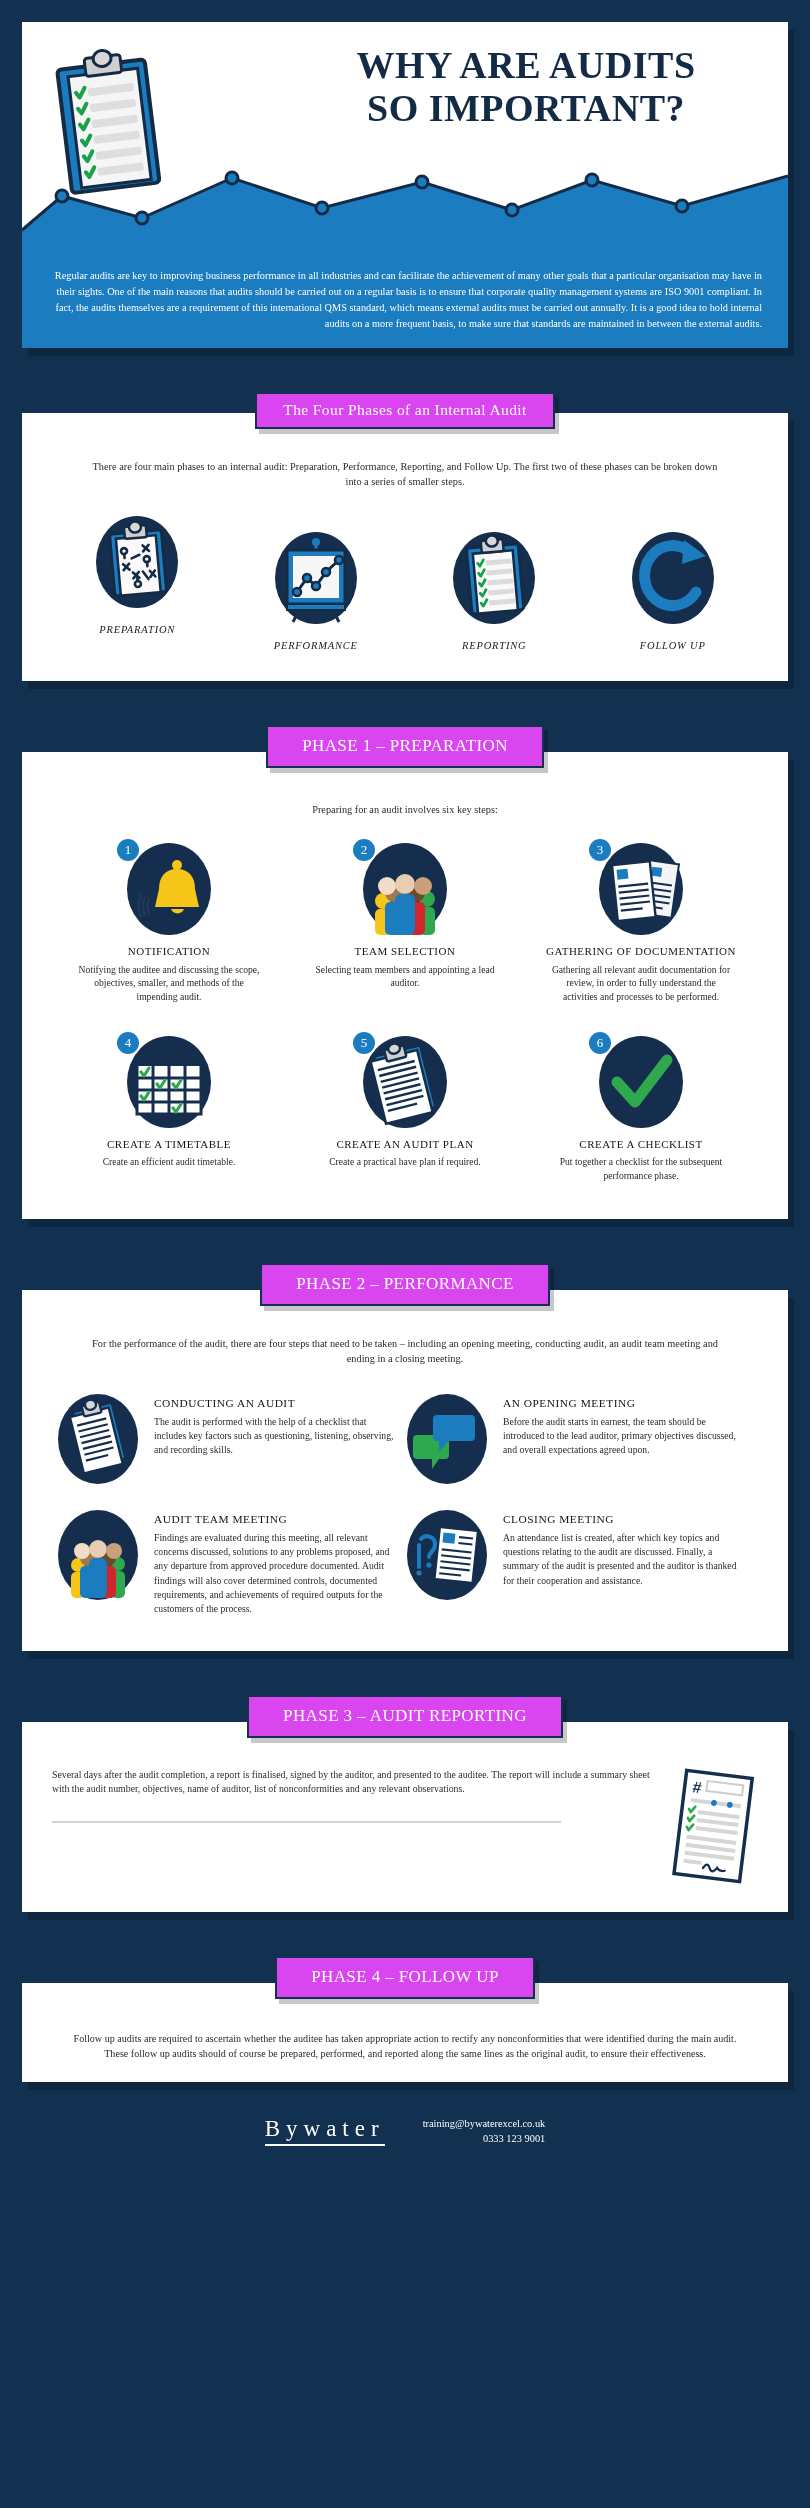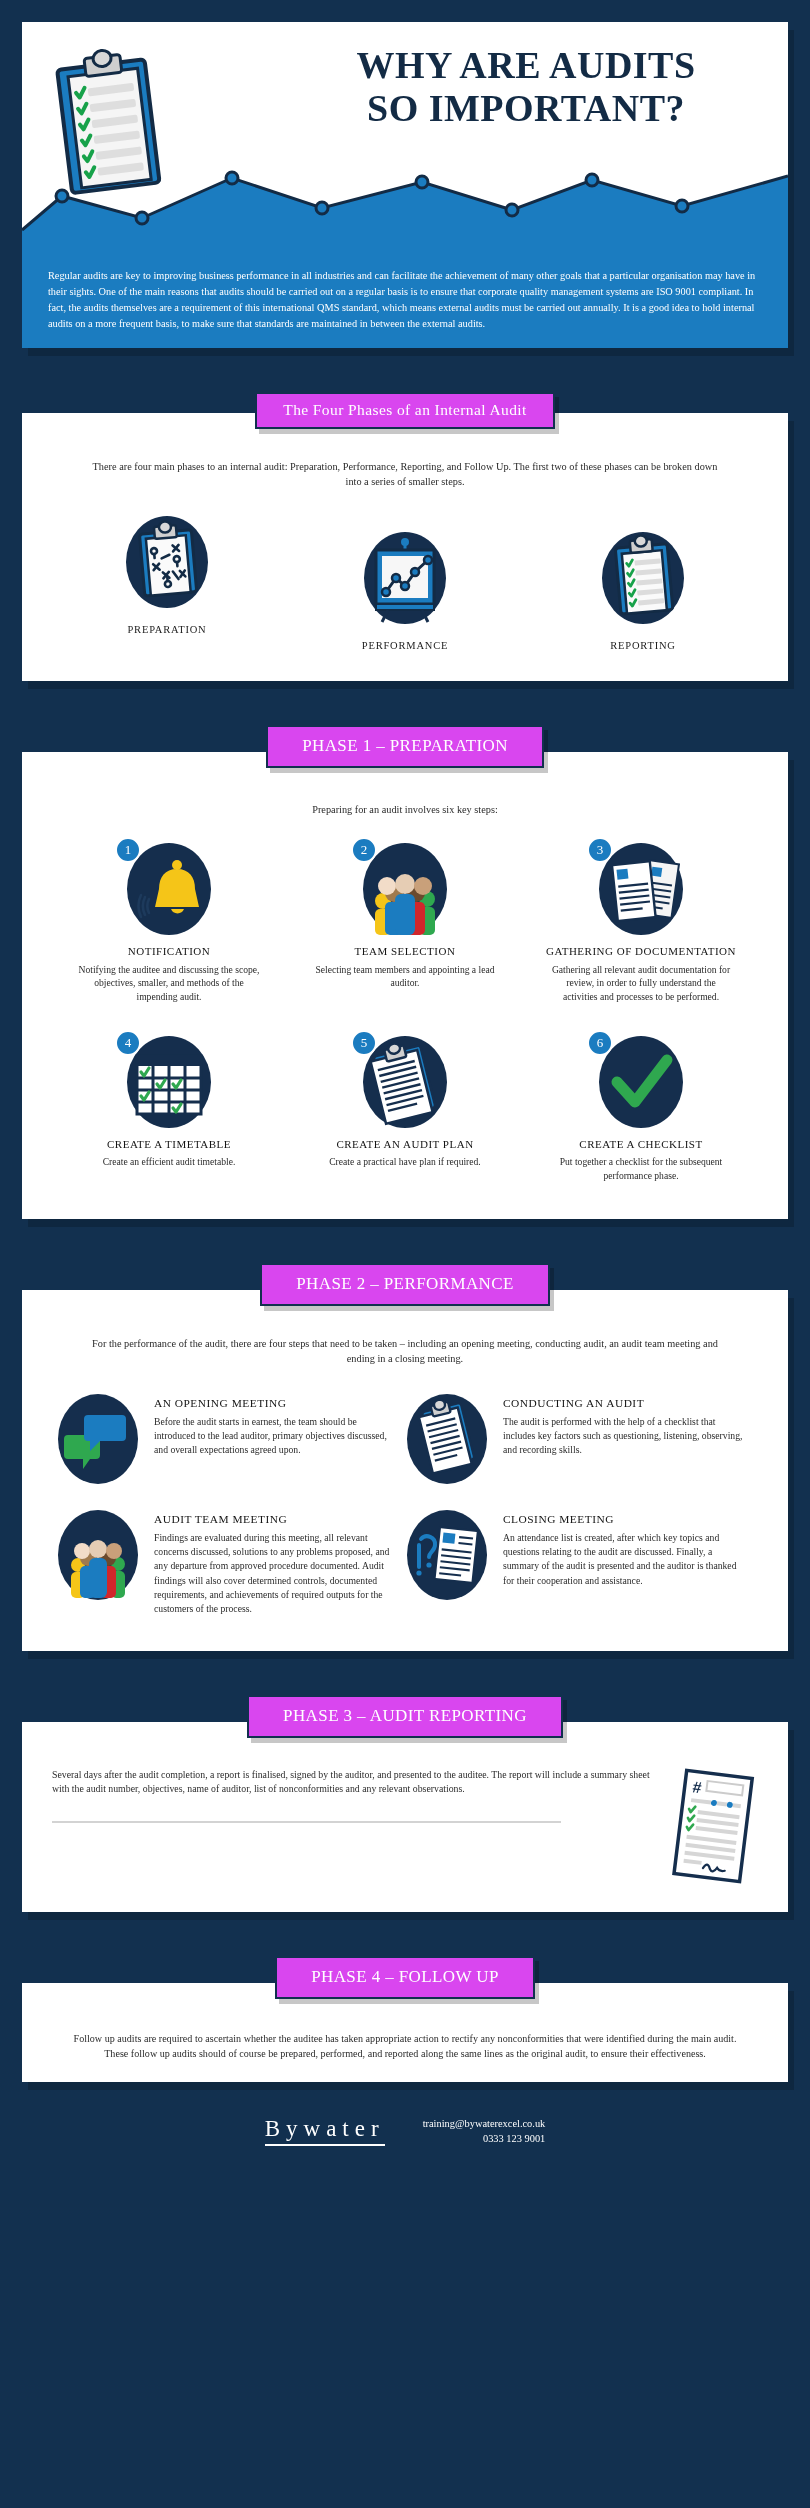--- a/index.html
+++ b/index.html
@@ -47,21 +47,21 @@
   }
   .hero-wave { position: absolute; left: 0; bottom: 0; width: 100%; height: 120px; }
   .hero-clip { position: absolute; left: 28px; top: 26px; width: 120px; height: 150px; }
 
   .intro {
     margin: 0 22px;
     background: #1b7cc0;
     color: #ffffff;
     font-size: 10.3px;
     line-height: 1.55;
-    text-align: left;
+    text-align: right;
     padding: 14px 26px 16px 26px;
     box-shadow: 6px 8px 0 rgba(0,0,0,0.18);
     position: relative;
     z-index: 3;
   }
 
   
   .banner-wrap { text-align: center; position: relative; z-index: 5; }
   .banner {
     display: inline-block;
@@ -83,20 +83,21 @@
     padding: 0 70px;
   }
 
   
   .phases-row {
     display: flex;
     justify-content: space-around;
     align-items: flex-start;
     padding: 8px 26px 0 26px;
     position: relative;
+    font-style: italic;
   }
   .phase-item { width: 150px; text-align: center; }
   .phase-item .circ { margin: 0 auto; }
   .phase-item .plabel {
     margin-top: 10px;
     font-size: 10.5px;
     letter-spacing: 0.8px;
     color: #1d1d1d;
   }
   .phase-item.low { margin-top: 16px; }
@@ -333,20 +334,28 @@
               <polyline points="28,42 30,45 34,39"></polyline>
               <polyline points="28,52 30,55 34,49"></polyline>
               <polyline points="28,62 30,65 34,59"></polyline>
               <polyline points="28,72 30,75 34,69"></polyline>
             </g>
           </g>
         </svg>
         <div class="plabel">REPORTING</div>
       </div>
 
+      <div class="phase-item low">
+        <svg class="circ" width="86" height="96" viewBox="0 0 86 96">
+          <ellipse cx="43" cy="48" rx="41" ry="46" fill="#152e4d"></ellipse>
+          <path d="M62,24 A28,30 0 1 0 66,62" fill="none" stroke="#1b7cc0" stroke-width="11" stroke-linecap="round"></path>
+          <polygon points="54,10 76,26 52,34" fill="#1b7cc0"></polygon>
+        </svg>
+        <div class="plabel">FOLLOW UP</div>
+      </div>
 
     </div>
     <div class="sp30"></div>
   </div>
 
   <div class="sp44"></div>
 
   <div class="banner-wrap banner-overlap">
     <span class="banner">PHASE 1 – PREPARATION</span>
   </div>
@@ -520,54 +529,54 @@
     <div class="sp16"></div>
     <div class="sect-note">For the performance of the audit, there are four steps that need to be taken – including an opening meeting, conducting audit, an audit team meeting and ending in a closing meeting.</div>
     <div class="sp12"></div>
 
     <div class="p2-grid">
 
       <div class="p2-cell">
         <div class="ico">
           <svg width="84" height="92" viewBox="0 0 84 92">
             <ellipse cx="42" cy="46" rx="40" ry="45" fill="#152e4d"></ellipse>
-            <path d="M12,42 h28 a4,4 0 0 1 4,4 v16 a4,4 0 0 1 -4,4 h-6 l-7,10 v-10 h-15 a4,4 0 0 1 -4,-4 v-16 a4,4 0 0 1 4,-4 z" fill="#2fa84f"></path>
-            <path d="M32,22 h34 a4,4 0 0 1 4,4 v18 a4,4 0 0 1 -4,4 h-22 l-10,10 v-10 h-2 a4,4 0 0 1 -4,-4 v-18 a4,4 0 0 1 4,-4 z" fill="#1b7cc0"></path>
-          </svg>
-        </div>
-        <div class="txt">
-          <div class="p2-title">AN OPENING MEETING</div>
-          <div class="p2-desc">Before the audit starts in earnest, the team should be introduced to the lead auditor, primary objectives discussed, and overall expectations agreed upon.</div>
-        </div>
-      </div>
-
-      <div class="p2-cell">
-        <div class="ico">
-          <svg width="84" height="92" viewBox="0 0 84 92">
-            <ellipse cx="42" cy="46" rx="40" ry="45" fill="#152e4d"></ellipse>
             <g transform="rotate(-14 42 46)">
               <rect x="24" y="14" width="40" height="58" rx="3" fill="#1b7cc0" stroke="#152e4d" stroke-width="2.4"></rect>
               <rect x="20" y="18" width="40" height="58" fill="#ffffff" stroke="#152e4d" stroke-width="2.4"></rect>
               <rect x="34" y="10" width="18" height="11" rx="2" fill="#cfcfcf" stroke="#152e4d" stroke-width="2.4"></rect>
               <ellipse cx="43" cy="11" rx="5.5" ry="5" fill="#d8d8d8" stroke="#152e4d" stroke-width="2.4"></ellipse>
               <g stroke="#152e4d" stroke-width="2.2">
                 <line x1="25" y1="28" x2="55" y2="28"></line>
                   <line x1="25" y1="34" x2="55" y2="34"></line>
                 <line x1="25" y1="40" x2="55" y2="40"></line>
                   <line x1="25" y1="46" x2="55" y2="46"></line>
                 <line x1="25" y1="52" x2="55" y2="52"></line>
                   <line x1="25" y1="58" x2="55" y2="58"></line>
                 <line x1="25" y1="64" x2="48" y2="64"></line>
               </g>
             </g>
           </svg>
         </div>
         <div class="txt">
           <div class="p2-title">CONDUCTING AN AUDIT</div>
           <div class="p2-desc">The audit is performed with the help of a checklist that includes key factors such as questioning, listening, observing, and recording skills.</div>
+        </div>
+      </div>
+
+      <div class="p2-cell">
+        <div class="ico">
+          <svg width="84" height="92" viewBox="0 0 84 92">
+            <ellipse cx="42" cy="46" rx="40" ry="45" fill="#152e4d"></ellipse>
+            <path d="M12,42 h28 a4,4 0 0 1 4,4 v16 a4,4 0 0 1 -4,4 h-6 l-7,10 v-10 h-15 a4,4 0 0 1 -4,-4 v-16 a4,4 0 0 1 4,-4 z" fill="#2fa84f"></path>
+            <path d="M32,22 h34 a4,4 0 0 1 4,4 v18 a4,4 0 0 1 -4,4 h-22 l-10,10 v-10 h-2 a4,4 0 0 1 -4,-4 v-18 a4,4 0 0 1 4,-4 z" fill="#1b7cc0"></path>
+          </svg>
+        </div>
+        <div class="txt">
+          <div class="p2-title">AN OPENING MEETING</div>
+          <div class="p2-desc">Before the audit starts in earnest, the team should be introduced to the lead auditor, primary objectives discussed, and overall expectations agreed upon.</div>
         </div>
       </div>
 
       <div class="p2-cell">
         <div class="ico">
           <svg width="84" height="92" viewBox="0 0 84 92">
             <ellipse cx="42" cy="46" rx="40" ry="45" fill="#152e4d"></ellipse>
             <circle cx="22" cy="56" r="7" fill="#f5c518"></circle>
               <rect x="15" y="63" width="14" height="26" rx="5" fill="#f5c518"></rect>
             <circle cx="62" cy="55" r="7" fill="#2fa84f"></circle>

